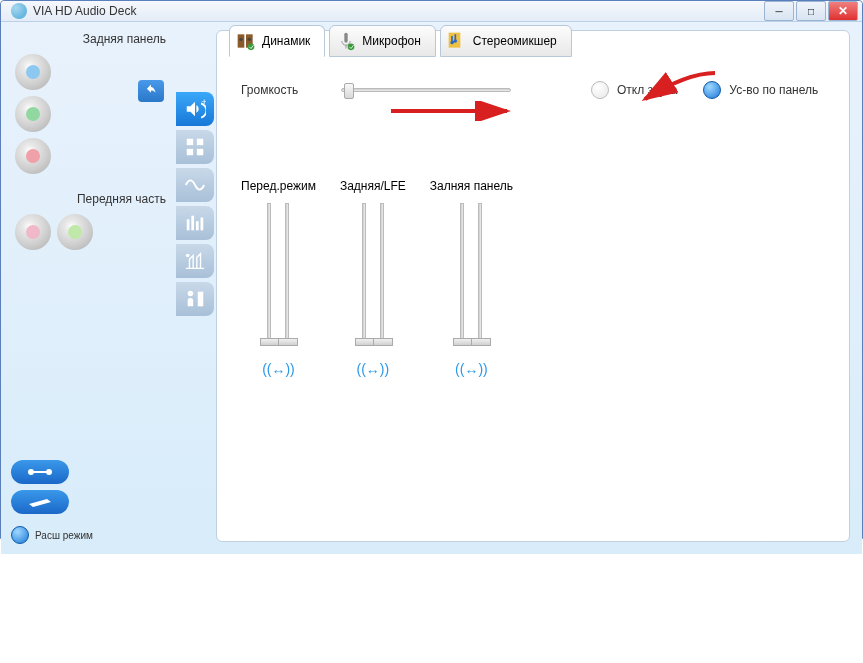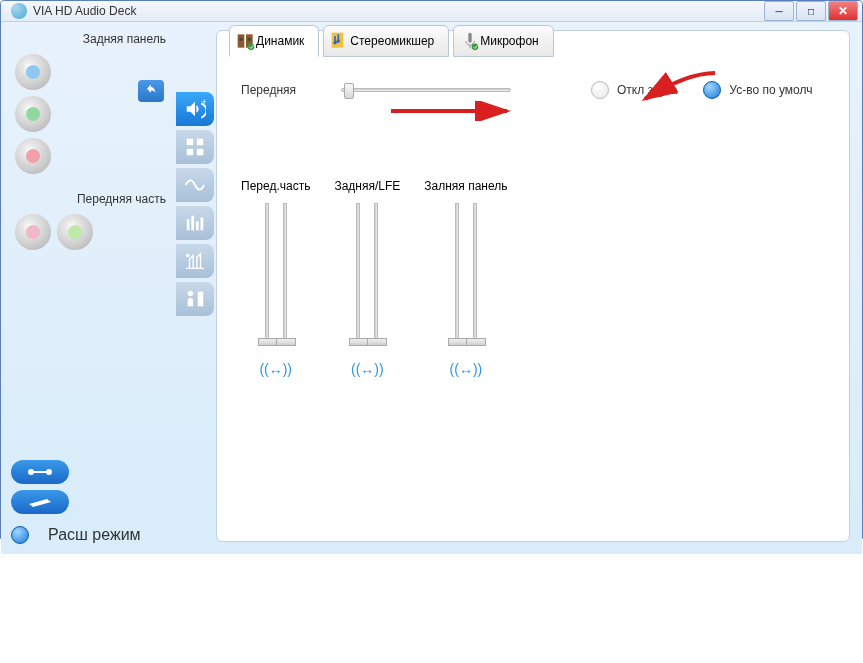--- a/index.html
+++ b/index.html
@@ -27,35 +27,35 @@
     .jack.green::after { background: #90d8a0; }
     .jack.red::after { background: #f0a0a8; }
     .jack.pink::after { background: #f0b8c8; }
     .jack.lime::after { background: #c0e8a8; }
     .back-btn { position: absolute; top: 58px; right: 12px; width: 26px; height: 22px; background: linear-gradient(to bottom, #4a98ea, #2a78ca); border-radius: 4px; display: flex; align-items: center; justify-content: center; cursor: pointer; }
     .back-btn svg { width: 14px; height: 14px; fill: #fff; }
     
     .pill-btn { width: 58px; height: 24px; background: linear-gradient(to bottom, #3a98ea, #1a68c8); border-radius: 12px; margin: 6px 0; display: flex; align-items: center; justify-content: center; cursor: pointer; }
     .pill-btn svg { fill: #fff; }
     
-    .mode-row { display: flex; align-items: center; gap: 19px; margin-top: 12px; font-size: 16px; }
+    .mode-row { display: flex; align-items: center; gap: 6px; margin-top: 12px; font-size: 10px; }
     .radio-blue { width: 18px; height: 18px; border-radius: 50%; background: radial-gradient(circle at 35% 30%, #a0d8ff, #1a78d8); border: 1px solid #0a58a8; }
     
     
     .icon-rail { width: 40px; display: flex; flex-direction: column; gap: 4px; padding-top: 70px; }
     .rail-btn { width: 38px; height: 34px; background: linear-gradient(to bottom, #c8d8e8, #a8c0d8); border-radius: 0 8px 8px 0; display: flex; align-items: center; justify-content: center; cursor: pointer; }
     .rail-btn.active { background: linear-gradient(to bottom, #3aa8f8, #1878d8); }
     .rail-btn svg { fill: #fff; width: 22px; height: 22px; }
     
     
     .main { flex: 1; background: #fff; border: 1px solid #c0d0e0; border-radius: 6px; margin: 8px 12px 12px 0; position: relative; }
     
     
     .tabs { display: flex; gap: 4px; position: absolute; top: -6px; left: 12px; }
-    .tab { height: 32px; padding: 0 14px 0 6px; background: linear-gradient(to bottom, #fcfcfc, #e8e8e8); border: 1px solid #b8c8d8; border-radius: 6px 6px 0 0; display: flex; align-items: center; font-size: 12px; cursor: pointer; justify-content: center; }
+    .tab { height: 32px; padding: 0 14px 0 6px; background: linear-gradient(to bottom, #fcfcfc, #e8e8e8); border: 1px solid #b8c8d8; border-radius: 6px 6px 0 0; display: flex; align-items: center; gap: 6px; font-size: 12px; cursor: pointer; justify-content: center; }
     .tab.active { background: #fff; border-bottom-color: #fff; z-index: 2; }
     .tab-icon { width: 20px; height: 20px; }
     
     .content { padding: 50px 24px 20px 24px; }
     
     
     .vol-row { display: flex; align-items: center; gap: 20px; font-size: 12px; color: #333; }
     .vol-label { width: 80px; }
     .hslider { width: 170px; height: 4px; background: linear-gradient(to bottom, #ccc, #eee); border: 1px solid #bbb; border-radius: 2px; position: relative; }
     .hslider-thumb { position: absolute; top: -6px; width: 10px; height: 16px; background: linear-gradient(to bottom, #f8f8f8, #d8d8d8); border: 1px solid #aaa; border-radius: 2px; cursor: pointer; }
@@ -188,50 +188,50 @@
               <rect x="12" y="4" width="8" height="16" fill="#8a5a2a"></rect>
               <circle cx="6" cy="10" r="2" fill="#444"></circle>
               <circle cx="16" cy="10" r="2" fill="#444"></circle>
               <circle cx="18" cy="19" r="4" fill="#3a9a3a"></circle>
               <path d="M16 19 l2 2 l3-4" stroke="#fff" fill="none"></path>
             </svg>
           <span>Динамик</span>
         </div>
         <div class="tab">
           <svg class="tab-icon" viewBox="0 0 24 24">
+              <rect x="10" y="2" width="4" height="12" rx="2" fill="#888"></rect>
+              <path d="M7 12a5 5 0 0010 0M12 17v4" stroke="#888" fill="none"></path>
+              <circle cx="18" cy="19" r="4" fill="#3a9a3a"></circle>
+              <path d="M16 19 l2 2 l3-4" stroke="#fff" fill="none"></path>
+            </svg>
+          <span>Микрофон</span>
+        </div>
+        <div class="tab">
+          <svg class="tab-icon" viewBox="0 0 24 24">
               <rect x="2" y="2" width="14" height="18" fill="#f0c040"></rect>
               <path d="M6 6v8l4-2v-8" stroke="#2a68c8" fill="none" stroke-width="2"></path>
               <circle cx="6" cy="14" r="2" fill="#2a68c8"></circle>
               <circle cx="10" cy="12" r="2" fill="#2a68c8"></circle>
             </svg>
           <span>Стереомикшер</span>
         </div>
-        <div class="tab">
-          <svg class="tab-icon" viewBox="0 0 24 24">
-              <rect x="10" y="2" width="4" height="12" rx="2" fill="#888"></rect>
-              <path d="M7 12a5 5 0 0010 0M12 17v4" stroke="#888" fill="none"></path>
-              <circle cx="18" cy="19" r="4" fill="#3a9a3a"></circle>
-              <path d="M16 19 l2 2 l3-4" stroke="#fff" fill="none"></path>
-            </svg>
-          <span>Микрофон</span>
-        </div>
       </div>
 
       <div class="content">
 
         <div class="vol-row">
-          <div class="vol-label">Передняя</div>
+          <div class="vol-label">Громкость</div>
           <div class="hslider">
             <div class="hslider-thumb" style="left:2px"></div>
           </div>
           <div class="radio-group">
             <div class="radio-empty"></div>
             <span>Откл звука</span>
             <div class="radio-blue" style="margin-left:18px"></div>
-            <span>Ус-во по умолч</span>
+            <span>Ус-во по панель</span>
           </div>
         </div>
 
         <div class="arrow" style="top:38px; left:420px">
           <svg width="80" height="40">
               <defs>
                 <marker id="ah1" markerWidth="10" markerHeight="10" refX="8" refY="3" orient="auto">
                   <path d="M0,0 L0,6 L9,3 z" fill="#d82020"></path>
                 </marker>
               </defs>
@@ -244,21 +244,21 @@
                 <marker id="ah2" markerWidth="10" markerHeight="10" refX="8" refY="3" orient="auto">
                   <path d="M0,0 L0,6 L9,3 z" fill="#d82020"></path>
                 </marker>
               </defs>
               <path d="M4 10 L120 10" stroke="#d82020" stroke-width="4" fill="none" marker-end="url(#ah2)"></path>
             </svg>
         </div>
 
         <div class="channels">
           <div class="ch-group">
-            <div class="ch-label">Перед.часть</div>
+            <div class="ch-label">Перед.режим</div>
             <div class="vslider-pair">
               <div class="vslider">
                   <div class="vslider-thumb" style="bottom:-4px"></div>
                 </div>
               <div class="vslider">
                   <div class="vslider-thumb" style="bottom:-4px"></div>
                 </div>
             </div>
             <div class="swap-icon">((↔))</div>
           </div>

